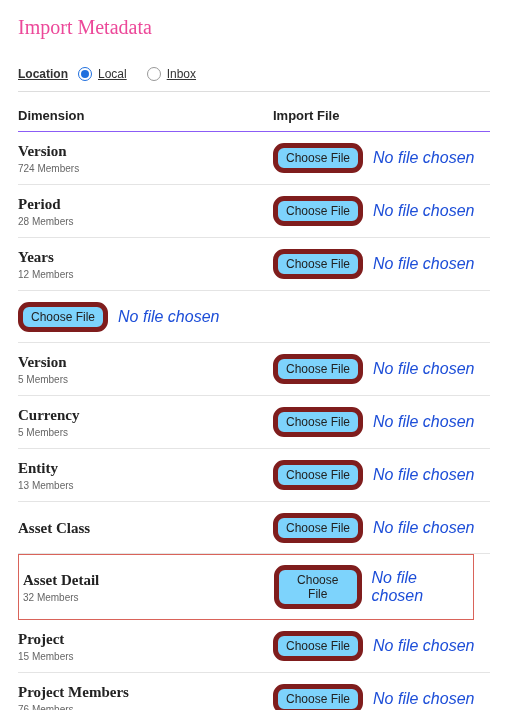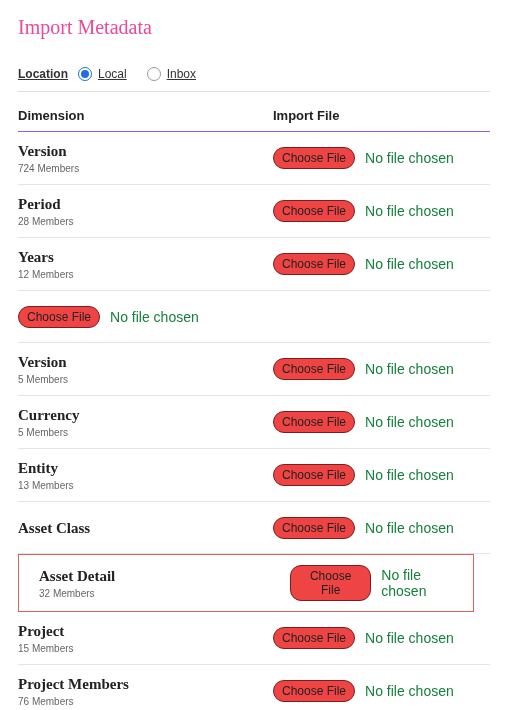--- a/index.html
+++ b/index.html
@@ -82,21 +82,21 @@
   .trow {
     display: flex;
     align-items: center;
     border-bottom: 1px solid #e4e4e4;
     padding: 10px 0 10px 0;
     min-height: 52px;
   }
   .trow.highlight {
     border: 1px solid #d9635a;
     margin: 0 16px 0 0;
-    padding-left: 20px;
+    padding-left: 4px;
     padding-right: 4px;
   }
   .trow.highlight .col-dim { flex-basis: 251px; }
   .dim-name {
     font-family: Georgia, "Times New Roman", serif;
     font-size: 15px;
     font-weight: bold;
     color: #222;
     line-height: 1.2;
   }
@@ -108,29 +108,30 @@
   }
   .file-cell {
     display: flex;
     align-items: center;
     gap: 10px;
   }
   .choose-btn {
     font-family: Arial, sans-serif;
     font-size: 12px;
     padding: 3px 8px;
-    background: #ef4444;
-    border: 1px solid #7f1d1d;
+    background: #7dd3fc;
+    border: 5px solid #7f1d1d;
     border-radius: 11px;
     cursor: pointer;
     color: #222;
   }
   .file-status {
-    font-size: 14px;
-    color: #15803d;
+    font-size: 16px;
+    color: #1d4ed8;
+    font-style: italic;
   }
 </style>
 </head>
 <body>
 
 <h1 class="page-title">Import Metadata</h1>
 
 <div class="location-row">
   <span class="location-label">Location</span>
   <div class="radio-group" id="radio-group">

